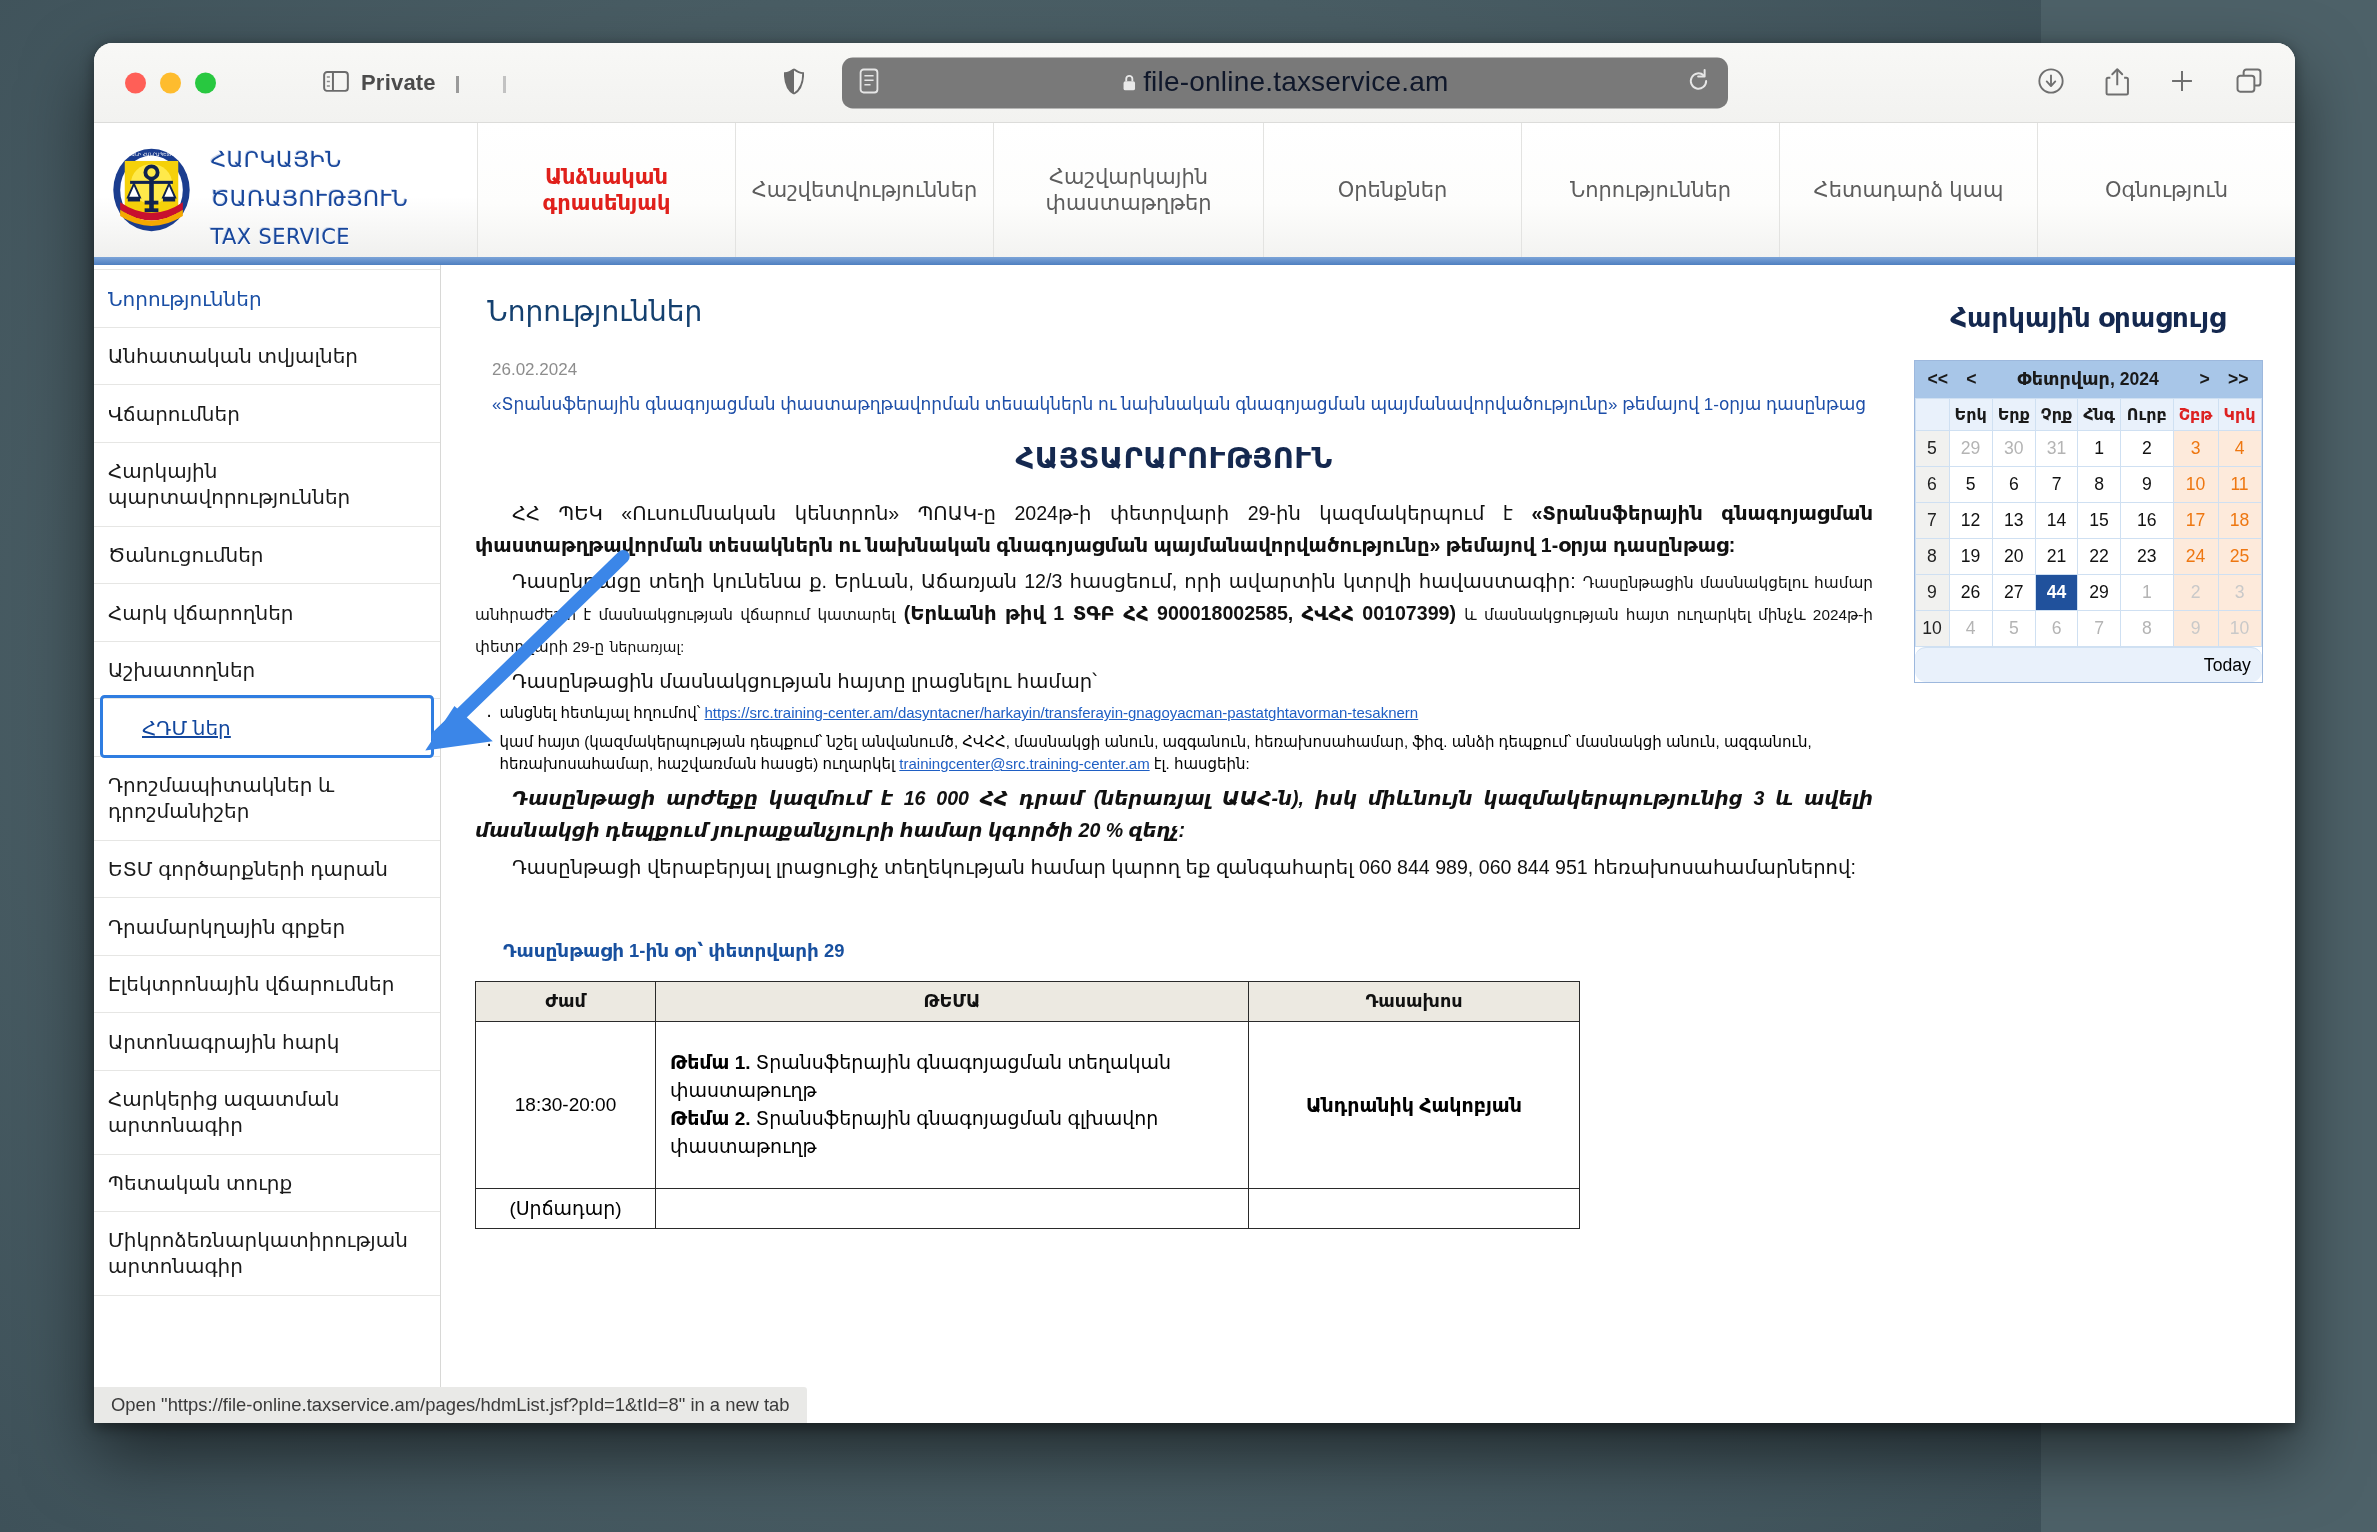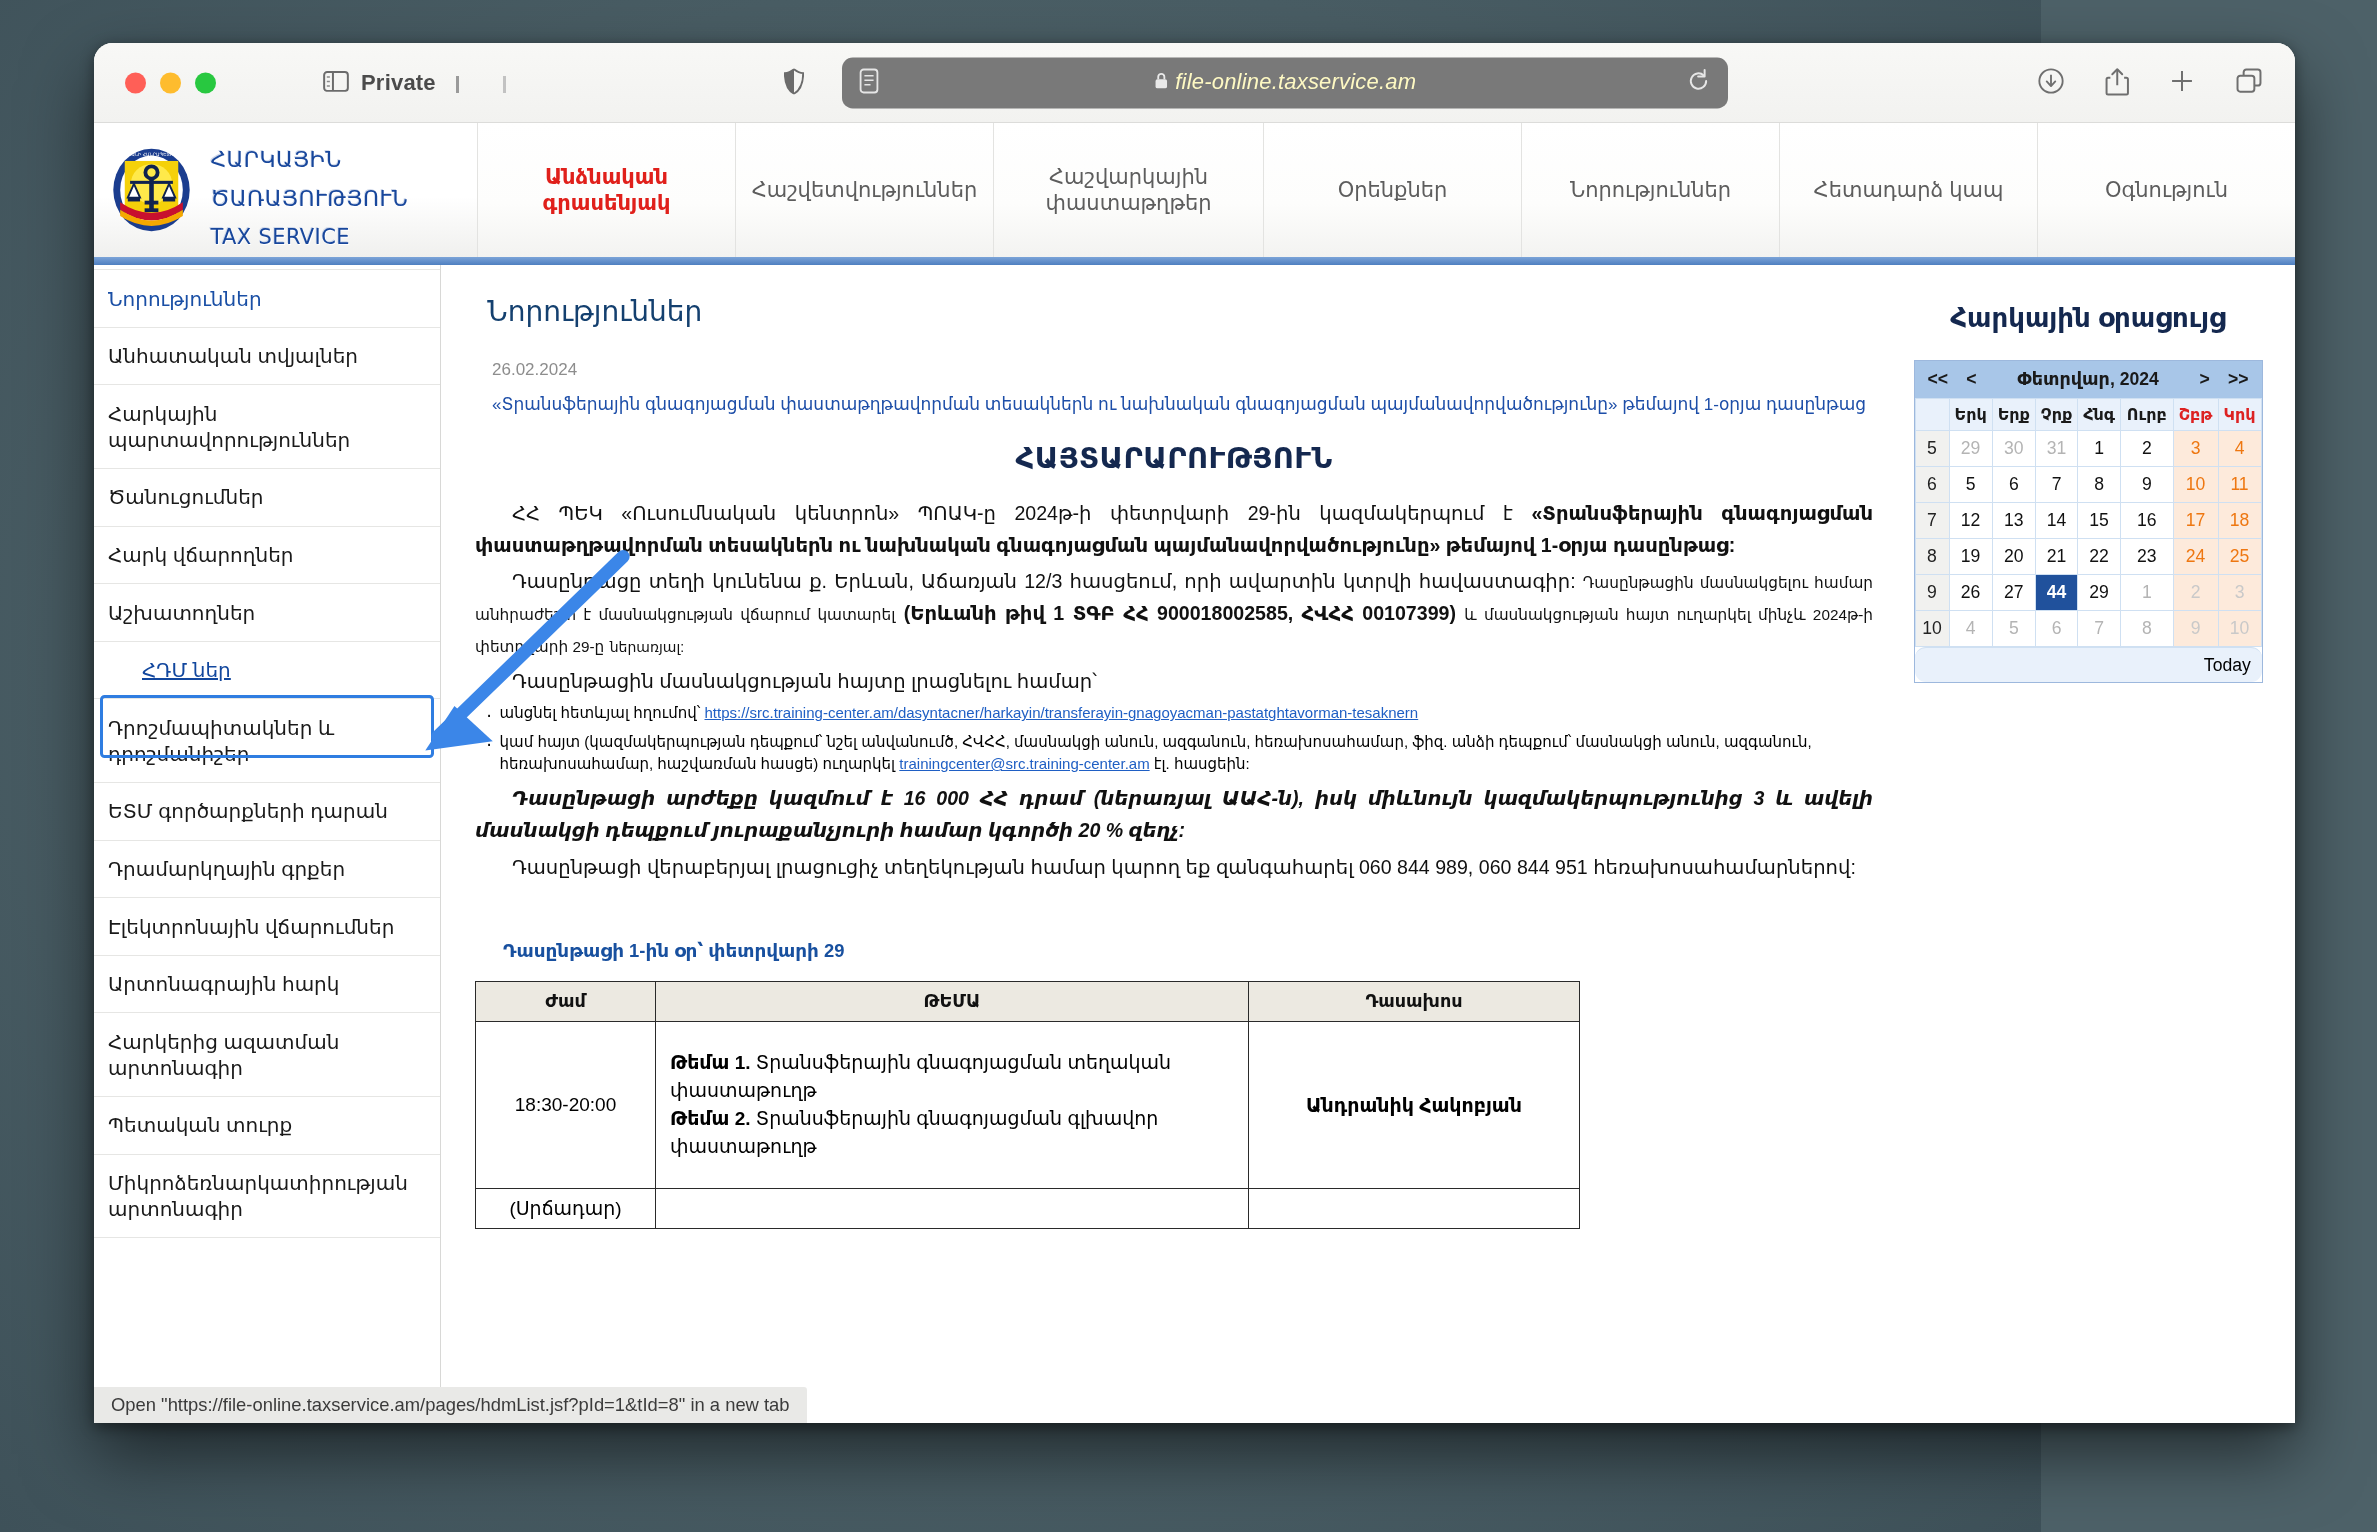--- a/index.html
+++ b/index.html
@@ -50,21 +50,21 @@
 
   .shield-ico { position:absolute; left:690px; top:50%; transform:translateY(-50%); }
 
   .urlbar {
     position:absolute; left:748px; top:50%; transform:translateY(-50%);
     width:886px; height:51px; background:#797979; border-radius:10.7px;
     display:flex; align-items:center; justify-content:center;
   }
   .urlbar .reader { position:absolute; left:17px; top:50%; transform:translateY(-50%); }
   .urlbar .reload { position:absolute; right:18.4px; top:50%; transform:translateY(-50%); }
-  .url-text { font-size:22px; color:#fef9c3; letter-spacing:0.2px;font-style:italic; }
+  .url-text { font-size:28px; color:#0f172a; letter-spacing:0.2px; }
   .lock { display:inline-block; vertical-align:middle; margin-right:7px; }
 
   .tb-right { position:absolute; right:32px; top:50%; transform:translateY(-50%); display:flex; align-items:center; gap:40px; }
 
   
   .site { position:relative; width:100%; height:1301px; background:#ffffff; }
   .site-head {
     position:relative; height:134px;
     background: linear-gradient(#ffffff 0%, #ffffff 55%, #f0f0ee 100%);
     display:flex; align-items:center;
@@ -320,20 +320,21 @@
           <div class="navitem">Օգնություն</div>
         </nav>
       </div>
       <div class="blue-rule"></div>
 
       <div class="content">
 
         <aside class="lsidebar">
           <div class="sb-item first">Նորություններ</div>
           <div class="sb-item">Անհատական տվյալներ</div>
+          <div class="sb-item">Վճարումներ</div>
           <div class="sb-item">Հարկային պարտավորություններ</div>
           <div class="sb-item">Ծանուցումներ</div>
           <div class="sb-item">Հարկ վճարողներ</div>
           <div class="sb-item">Աշխատողներ</div>
           <div class="sb-item hdm">ՀԴՄ ներ</div>
           <div class="sb-item">Դրոշմապիտակներ և դրոշմանիշեր</div>
           <div class="sb-item">ԵՏՄ գործարքների դարան</div>
           <div class="sb-item">Դրամարկղային գրքեր</div>
           <div class="sb-item">Էլեկտրոնային վճարումներ</div>
           <div class="sb-item">Արտոնագրային հարկ</div>

